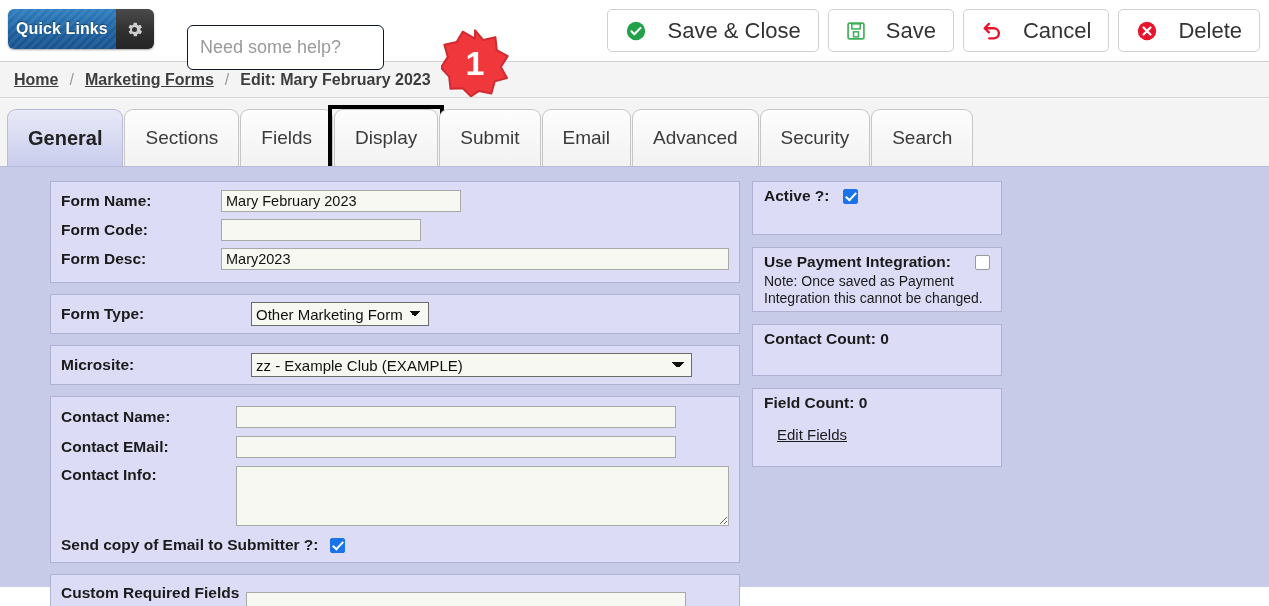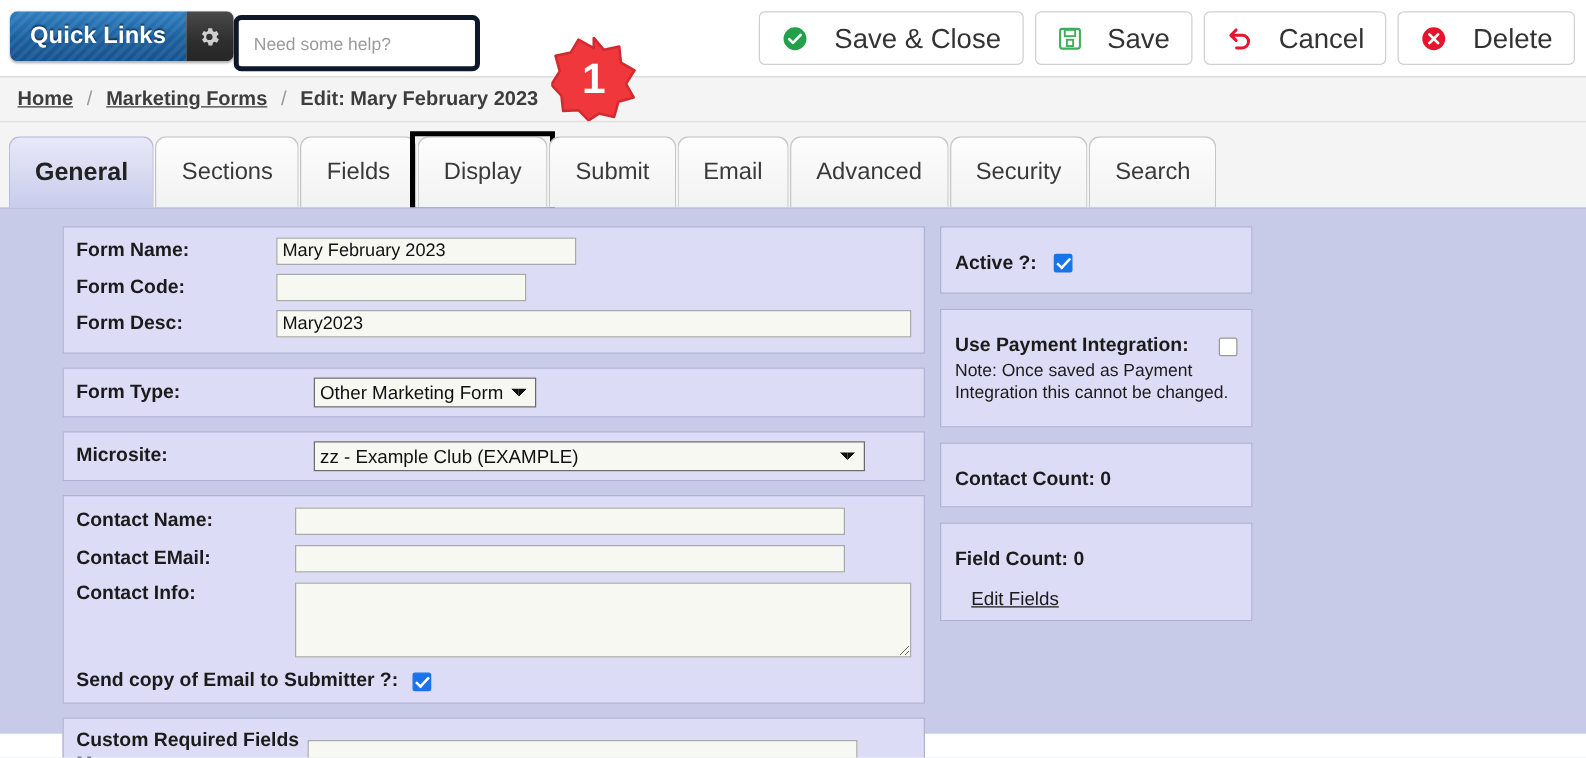--- a/index.html
+++ b/index.html
@@ -19,42 +19,42 @@
     background: #ffffff;
     border-bottom: 1px solid #cfcfcf;
   }
   .quicklinks {
     position: absolute; left: 8px; top: 9px;
     height: 40px; display: flex; align-items: stretch;
     border-radius: 6px; overflow: hidden;
     box-shadow: 0 1px 2px rgba(0,0,0,.35);
   }
   .ql-label {
-    display: flex; align-items: center; padding: 0 16px;
+    display: flex; align-items: center; padding: 0 8px;
     background:
       repeating-linear-gradient(135deg, rgba(255,255,255,.07) 0 3px, rgba(0,0,0,0) 3px 6px),
       linear-gradient(180deg, #2f7fc0 0%, #1c5f9e 55%, #17528c 100%);
-    color: #fff; font-size: 19px; font-weight: bold;
+    color: #fff; font-size: 16px; font-weight: bold;
     text-shadow: 0 -1px 1px rgba(0,0,0,.45);
     letter-spacing: .1px;
   }
   .ql-gear {
     display: flex; align-items: center; justify-content: center;
     width: 38px;
     background: linear-gradient(180deg, #4a4a4a 0%, #2e2e2e 60%, #262626 100%);
   }
   .ql-gear svg { width: 19px; height: 19px; fill: #cfcfcf; }
 
   .helpbox {
-    position: absolute; left: 187px; top: 12px;
+    position: absolute; left: 187px; top: 25px;
     width: 197px; height: 45px;
-    border: 4px solid #0f172a; border-radius: 6px;
+    border: 1px solid #0f172a; border-radius: 6px;
     background: #fff;
     font-family: "Liberation Sans", sans-serif;
-    font-size: 14px; color: #333;
+    font-size: 18px; color: #333;
     padding: 0 12px;
     outline: none;
   }
   .helpbox::placeholder { color: #9a9a9a; }
 
   .toolbar { position: absolute; right: 9px; top: 9px; display: flex; gap: 9px; }
   .tbtn {
     display: flex; align-items: center; gap: 20px;
     height: 43px; padding: 0 17px;
     background: #fff; border: 1px solid #d0d0d0; border-radius: 5px;
@@ -177,21 +177,21 @@
 
   .p-site { padding: 7px 10px; margin-top: 11px; }
   .p-site .lbl { width: 190px; flex: none; }
 
   .p-contact { padding: 9px 10px 8px 10px; margin-top: 11px; }
   .p-contact .lbl { width: 175px; flex: none; }
   .p-contact .row { margin-bottom: 8px; }
 
   .p-custom { padding: 9px 10px; margin-top: 11px; display: flex; align-items: center; }
 
-  .rp { padding: 20px 11px; margin-bottom: 12px; }
+  .rp { padding: 5px 11px; margin-bottom: 12px; }
   .rp .hd { font-size: 15.5px; font-weight: bold; color: #1b1b1b; }
   .rp .note { font-size: 14px; color: #1b1b1b; line-height: 1.18; margin-top: 2px; }
   .editlink {
     display: inline-block; margin-top: 14px; margin-left: 13px;
     font-size: 15px; color: #1b1b1b; text-decoration: underline; cursor: pointer;
   }
 
   
   .badge {
     position: absolute; left: 441px; top: 29px;

